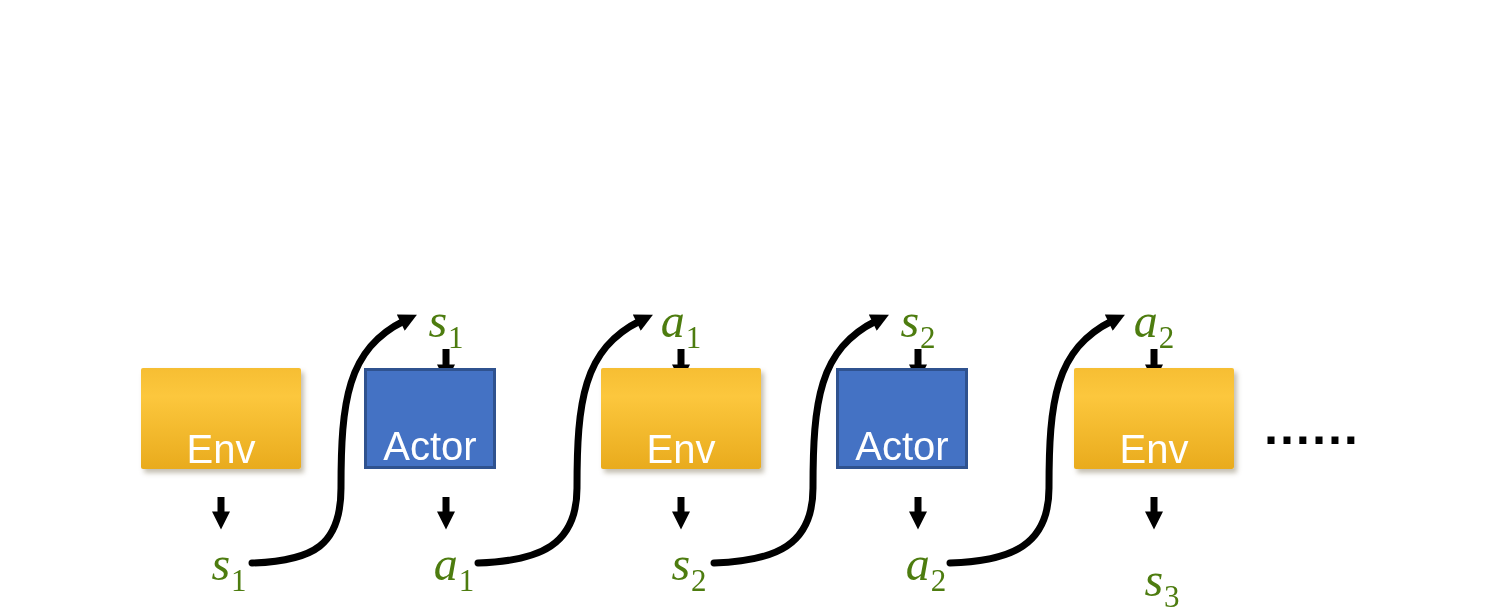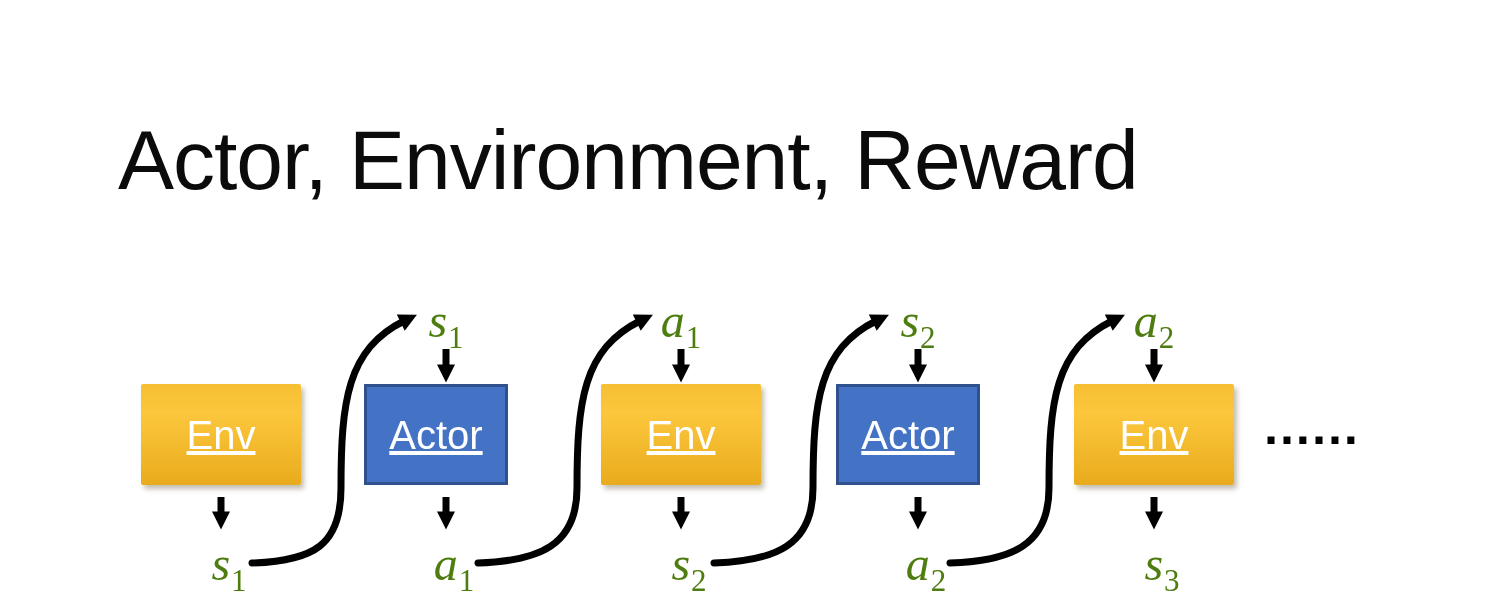--- a/index.html
+++ b/index.html
@@ -22,38 +22,37 @@
     white-space: nowrap;
   }
   .overlay {
     position: absolute;
     left: 0; top: 0;
     width: 1500px; height: 608px;
     pointer-events: none;
   }
   .box {
     position: absolute;
-    top: 384px;
+    top: 368px;
     height: 101px;
     display: flex;
-    align-items: center;
+    align-items: flex-end;
     justify-content: center;
     color: #ffffff;
     font-size: 40px;
     line-height: 1;
-    text-decoration: underline;
   }
   .box.env {
     width: 160px;
     background: linear-gradient(180deg, var(--env_top, #F6BE33) 0%, #FCC73D 28%, var(--env_bottom, #E9AB1D) 100%);
     border-radius: 2px;
     box-shadow: 3px 4px 5px rgba(125, 112, 85, 0.45);
   }
   .box.actor {
-    width: 144px;
+    width: 132px;
     background: var(--actor_fill, #4472C4);
     border: 3px solid var(--actor_border, #2F528F);
     box-sizing: border-box;
   }
   .mlabel {
     position: absolute;
     transform: translateX(-50%);
     white-space: nowrap;
     color: #4d7c0f;
     line-height: 1;
@@ -80,21 +79,20 @@
     font-weight: 800;
     letter-spacing: -2px;
     color: #000;
   }
 </style>
 </head>
 <body>
 
 <div class="canvas">
 
-  <h1 class="slide-title" style="margin:0;">Actor, Environment, Reward</h1>
 
   <svg class="overlay" viewBox="0 0 1500 608" xmlns="http://www.w3.org/2000/svg">
     <defs>
       <marker id="ah" viewBox="0 0 10 10" refX="2" refY="5" markerWidth="20" markerHeight="18" markerUnits="userSpaceOnUse" orient="auto">
         <path d="M0,0 L10,5 L0,10 z" fill="var(--arrow, #000)"></path>
       </marker>
     </defs>
 
     <line x1="446" y1="349" x2="446" y2="368" stroke="var(--arrow,#000)" stroke-width="7" marker-end="url(#ah)"></line>
     <line x1="681" y1="349" x2="681" y2="368" stroke="var(--arrow,#000)" stroke-width="7" marker-end="url(#ah)"></line>
@@ -131,17 +129,17 @@
 
   <div class="mlabel top" style="left:446px;"><span class="mchar">s</span><span class="msub">1</span></div>
   <div class="mlabel top" style="left:681px;"><span class="mchar">a</span><span class="msub">1</span></div>
   <div class="mlabel top" style="left:918px;"><span class="mchar">s</span><span class="msub">2</span></div>
   <div class="mlabel top" style="left:1154px;"><span class="mchar">a</span><span class="msub">2</span></div>
 
   <div class="mlabel bottom" style="left:229px;"><span class="mchar">s</span><span class="msub">1</span></div>
   <div class="mlabel bottom" style="left:454px;"><span class="mchar">a</span><span class="msub">1</span></div>
   <div class="mlabel bottom" style="left:689px;"><span class="mchar">s</span><span class="msub">2</span></div>
   <div class="mlabel bottom" style="left:926px;"><span class="mchar">a</span><span class="msub">2</span></div>
-  <div class="mlabel bottom" style="left:1162px;"><span class="mchar">s</span><span class="msub">3</span></div>
+  <div class="mlabel bottom" style="left:1162px;margin-top:16px;"><span class="mchar">s</span><span class="msub">3</span></div>
 
   <div class="ellipsis">……</div>
 
 </div>
 
 </body></html>

